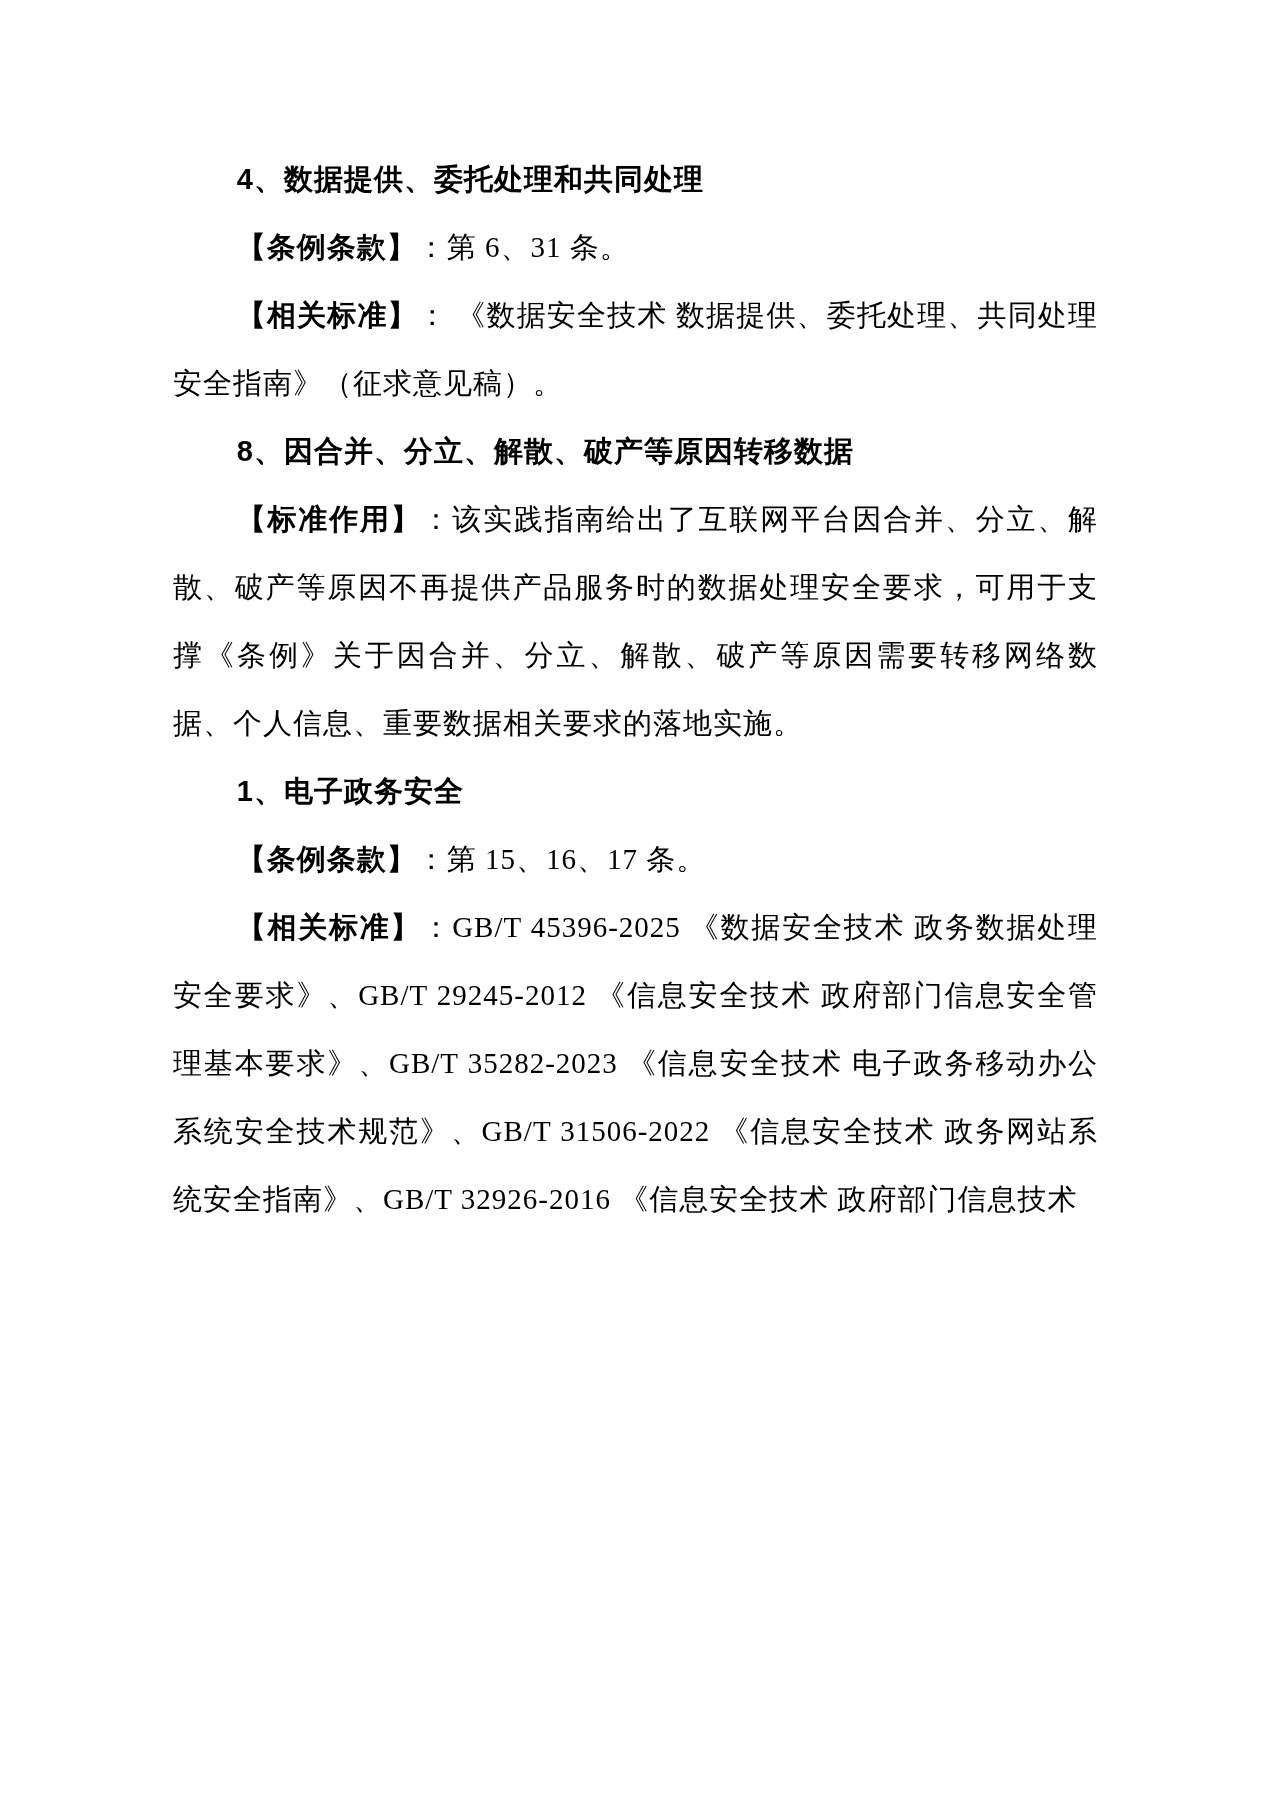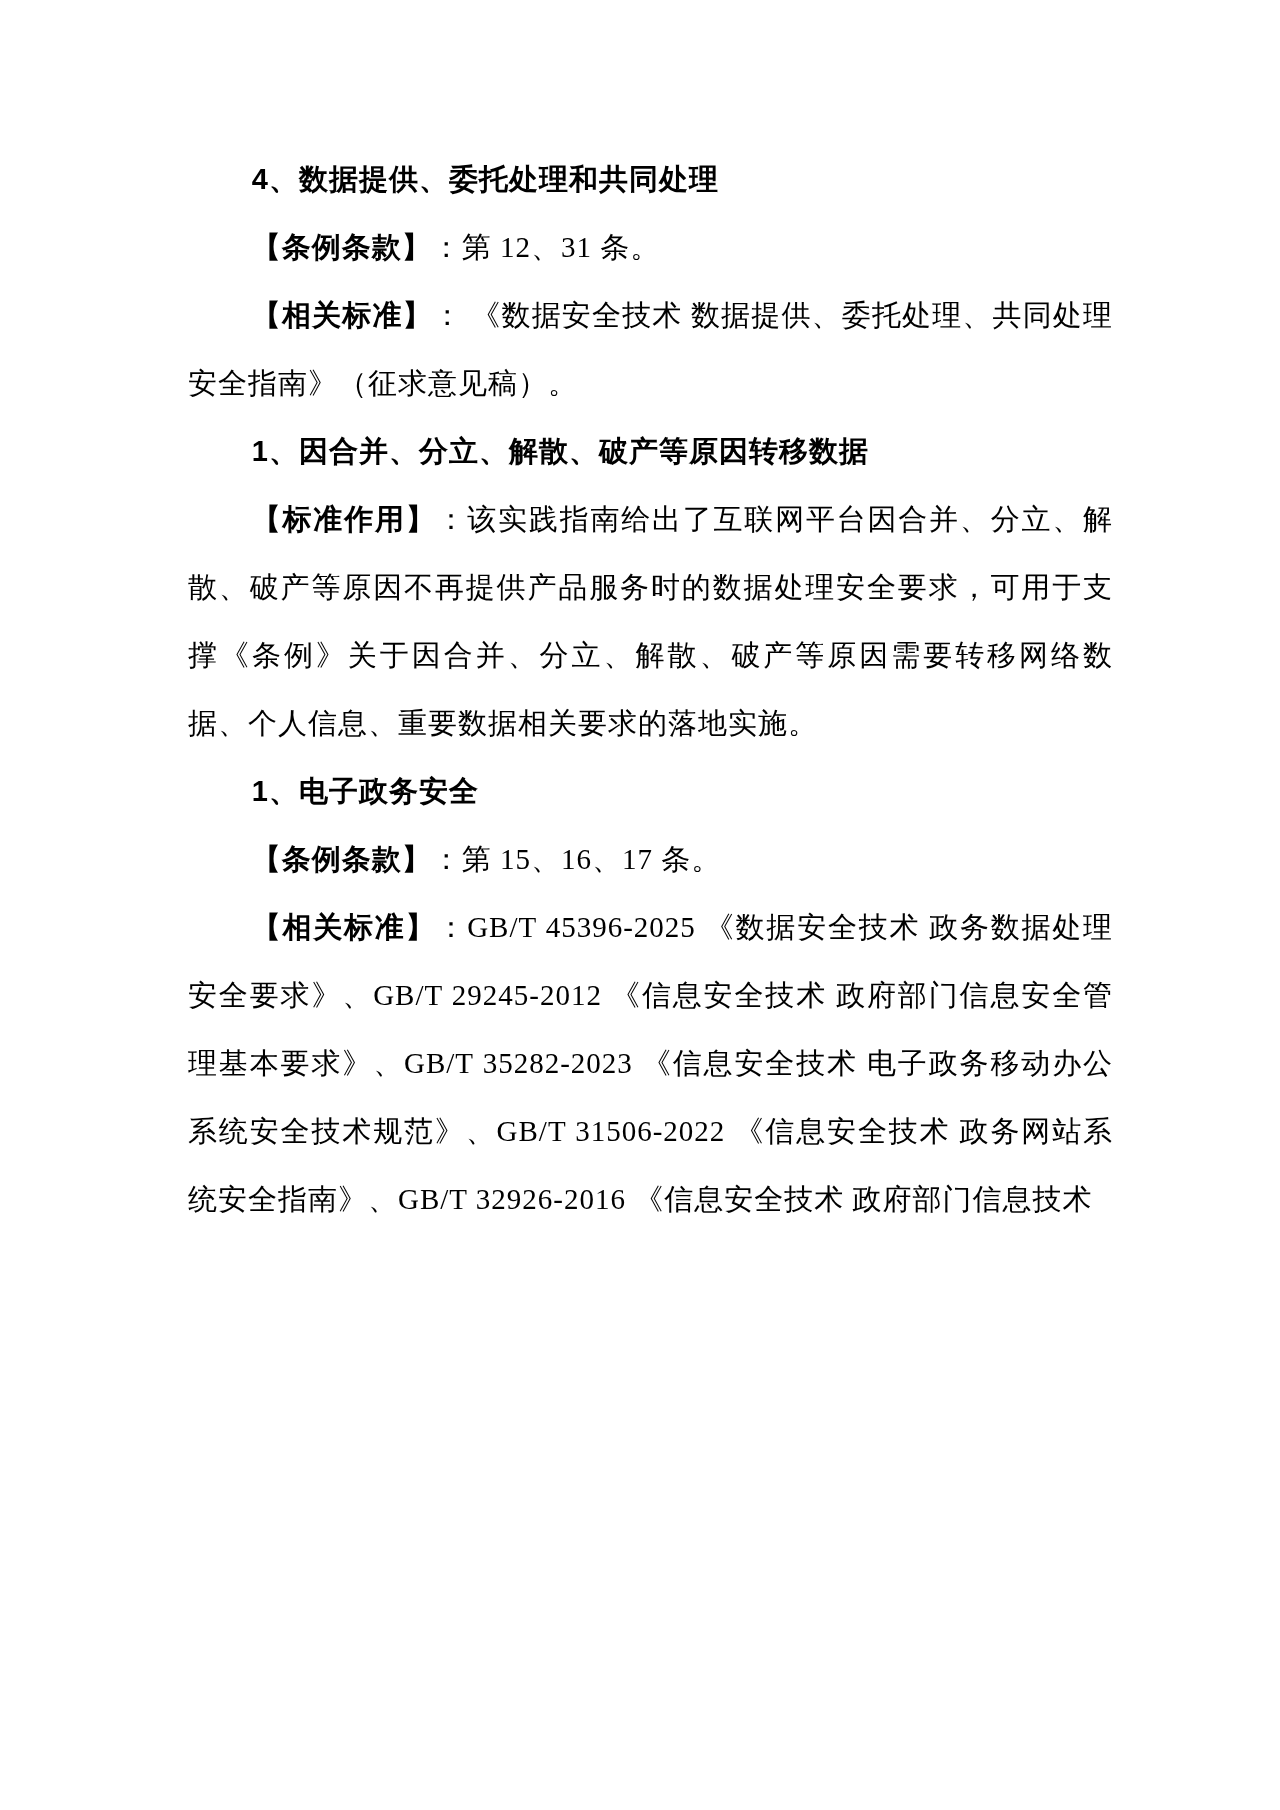--- a/index.html
+++ b/index.html
@@ -12,21 +12,21 @@
     width: 1280px;
     height: 1810px;
     background: #ffffff;
     margin: 0 auto;
     overflow: hidden;
     color: #000000;
     font-family: "Liberation Serif", "DejaVu Serif", serif;
   }
   .content {
     position: absolute;
-    left: 188px;
+    left: 173px;
     top: 145px;
     width: 925px;
   }
   .heading, .para {
     margin: 0;
     padding: 0;
     font-size: 29px;
     line-height: 68px;
     text-indent: 2.2em;
     text-align: justify;
@@ -45,26 +45,26 @@
   }
 </style>
 </head>
 <body>
 
 <div class="page">
   <main class="content">
 
     <section>
       <p class="heading">4、数据提供、委托处理和共同处理</p>
-      <p class="para"><span class="label">【条例条款】</span><span>：第 12、31 条。</span></p>
+      <p class="para"><span class="label">【条例条款】</span><span>：第 6、31 条。</span></p>
       <p class="para"><span class="label">【相关标准】</span><span>： 《数据安全技术 数据提供、委托处理、共同处理安全指南》（征求意见稿）。</span></p>
     </section>
 
     <section>
-      <p class="heading">1、因合并、分立、解散、破产等原因转移数据</p>
+      <p class="heading">8、因合并、分立、解散、破产等原因转移数据</p>
       <p class="para"><span class="label">【标准作用】</span><span>：该实践指南给出了互联网平台因合并、分立、解散、破产等原因不再提供产品服务时的数据处理安全要求，可用于支撑《条例》关于因合并、分立、解散、破产等原因需要转移网络数据、个人信息、重要数据相关要求的落地实施。</span></p>
     </section>
 
     <section>
       <p class="heading">1、电子政务安全</p>
       <p class="para"><span class="label">【条例条款】</span><span>：第 15、16、17 条。</span></p>
       <p class="para"><span class="label">【相关标准】</span><span>：GB/T 45396-2025 《数据安全技术 政务数据处理安全要求》、GB/T 29245-2012 《信息安全技术 政府部门信息安全管理基本要求》、GB/T 35282-2023 《信息安全技术 电子政务移动办公系统安全技术规范》、GB/T 31506-2022 《信息安全技术 政务网站系统安全指南》、GB/T 32926-2016 《信息安全技术 政府部门信息技术</span></p>
     </section>
 
   </main>

